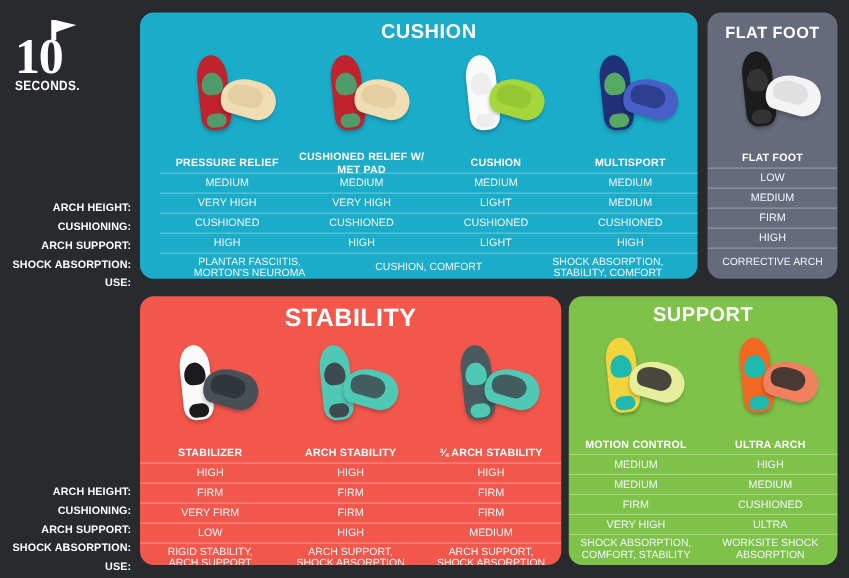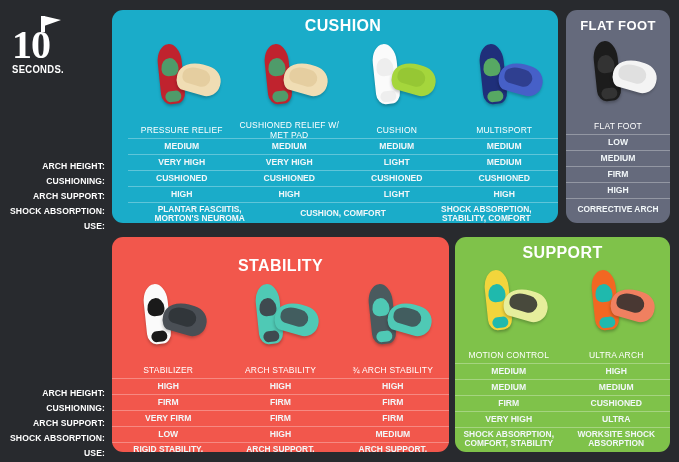--- a/index.html
+++ b/index.html
@@ -121,24 +121,23 @@
   }
   .spec-cell {
     flex: 1;
     text-align: center;
     color: #ffffff;
     display: flex;
     align-items: center;
     justify-content: center;
     line-height: 1.08;
     padding: 0 2px;
+  }
+  .row-head .spec-cell {
     font-weight: bold;
-  }
-  .row-head .spec-cell {
-    font-weight: normal;
     font-size: 8.5px;
     letter-spacing: 0.2px;
     height: 15px;
   }
   .row-val .spec-cell {
     font-size: 8.6px;
     height: 15px;
     color: #f2f7f9;
   }
   .row-use .spec-cell {
@@ -167,21 +166,21 @@
   .label-col .lbl.use { height: 22px; align-items: flex-start; padding-top: 3px; }
 
   
   #panel-cushion   { left: 112px; top: 10px;  width: 446px; height: 213px; background: #1aacc9; padding-left: 16px; }
   #panel-flatfoot  { left: 566px; top: 10px;  width: 104px; height: 213px; background: #656a7c; }
   #panel-stability { left: 112px; top: 237px; width: 337px; height: 215px; background: #f2574c; }
   #panel-support   { left: 455px; top: 237px; width: 215px; height: 215px; background: #7fc24a; }
 
   #panel-cushion   .panel-title { font-size: 16px; padding-top: 7px; }
   #panel-flatfoot  .panel-title { font-size: 13px; padding-top: 8px; }
-  #panel-stability .panel-title { font-size: 16px; padding-top: 20px; }
+  #panel-stability .panel-title { font-size: 20px; padding-top: 7px; }
   #panel-support   .panel-title { font-size: 16px; padding-top: 7px; }
 
   #panel-cushion   .art-row { height: 88px; }
   #panel-flatfoot  .art-row { height: 86px; }
   #panel-stability .art-row { height: 88px; }
   #panel-support   .art-row { height: 86px; }
 </style>
 </head>
 <body>
 

